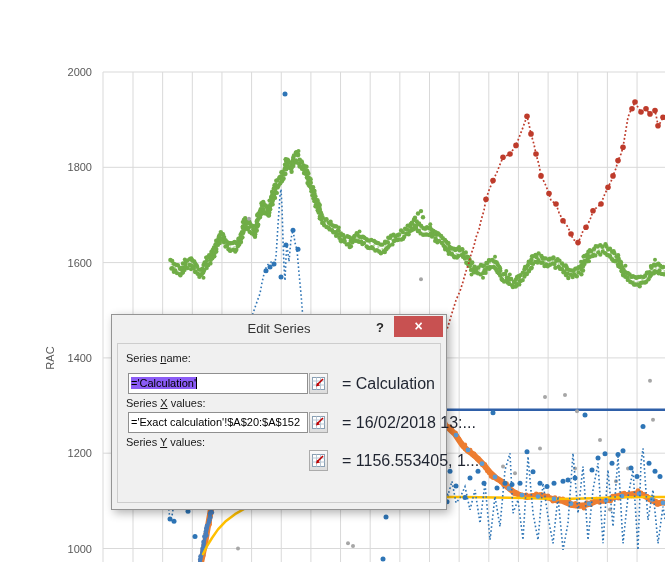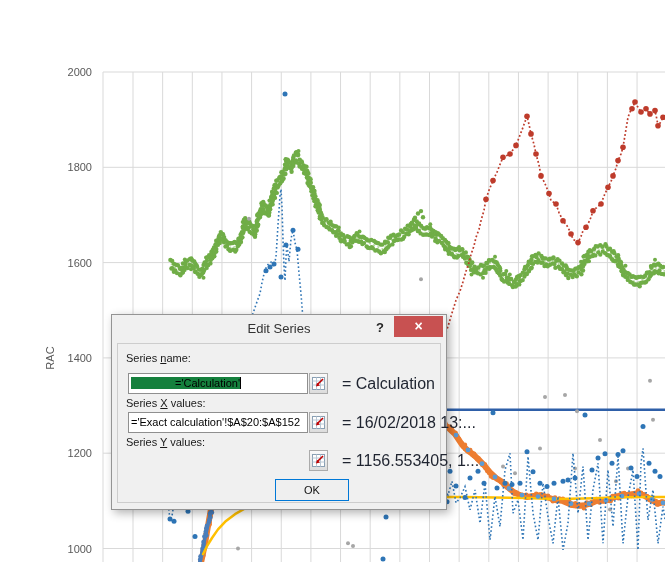--- a/index.html
+++ b/index.html
@@ -15,21 +15,21 @@
              font-size:13px;color:#333;}
   .dlg-help{position:absolute;top:3px;right:57px;width:18px;height:19px;font-size:13px;font-weight:bold;
             color:#262626;text-align:center;line-height:19px;}
   .dlg-close{position:absolute;top:1px;right:3px;width:49px;height:21px;background:#C85151;color:#fff;
              font-size:14px;font-weight:bold;text-align:center;line-height:20px;cursor:default;}
   .dlg-frame{position:absolute;left:5px;right:5px;top:28px;bottom:6px;border:1px solid #CDCDCD;text-decoration:underline;}
   .fld-label{position:absolute;left:8px;font-size:11px;color:#1a1a1a;white-space:nowrap;}
   .fld-label .ul{text-decoration:underline;}
   .fld-input{position:absolute;left:10px;width:180px;height:21px;background:#fff;border:1px solid #8f8f8f;
              box-sizing:border-box;font-size:11px;line-height:19px;padding:0 2px;white-space:nowrap;overflow:hidden;color:#000;}
-  .sel{background:#15803d;padding-left:44px;}
+  .sel{background:#8b5cf6;}
   .caret{display:inline-block;width:1px;height:12px;background:#000;vertical-align:-2px;}
   .picker{position:absolute;left:191px;width:19px;height:21px;box-sizing:border-box;border:1px solid #ABABAB;
           background:linear-gradient(#FAFAFA,#DCDCDC);display:flex;align-items:center;justify-content:center;}
   .fld-result{position:absolute;left:224px;font-size:16px;color:#1f2430;white-space:nowrap;line-height:21px;}
   .btn{position:absolute;height:22px;width:74px;box-sizing:border-box;font-size:11px;color:#111;
        text-align:center;line-height:20px;background:#EFEFEF;border:1px solid #ADADAD;}
   .btn-ok{left:157px;top:135px;border:1px solid #0078D7;}
   .btn-cancel{left:257px;top:135px;width:68px;}
   .r1{top:29px}.r1l{top:8px}.r1r{top:29px}
   .r2{top:68px}.r2l{top:53px}.r2r{top:68px}
@@ -1331,15 +1331,14 @@
     <div class="picker r3">
       <svg width="13" height="13" viewBox="0 0 13 13">
         <rect x="0.5" y="0.5" width="12" height="12" fill="#fff" stroke="#8aa0b4"></rect>
         <path d="M0.5 4 H12.5 M0.5 8 H12.5 M4.5 0.5 V12.5 M8.5 0.5 V12.5" stroke="#b9c7d4" stroke-width="1" fill="none"></path>
         <path d="M11 2 L5.2 7.8" stroke="#C00000" stroke-width="1.6" fill="none"></path>
         <path d="M4 9.5 L5 5.8 L8 8.6 Z" fill="#C00000"></path>
       </svg>
     </div>
     <div class="fld-result r3r">= 1156.553405, 1...</div>
 
-    <div class="btn btn-ok">OK</div>
   </div>
 </div>
 
 </body></html>

